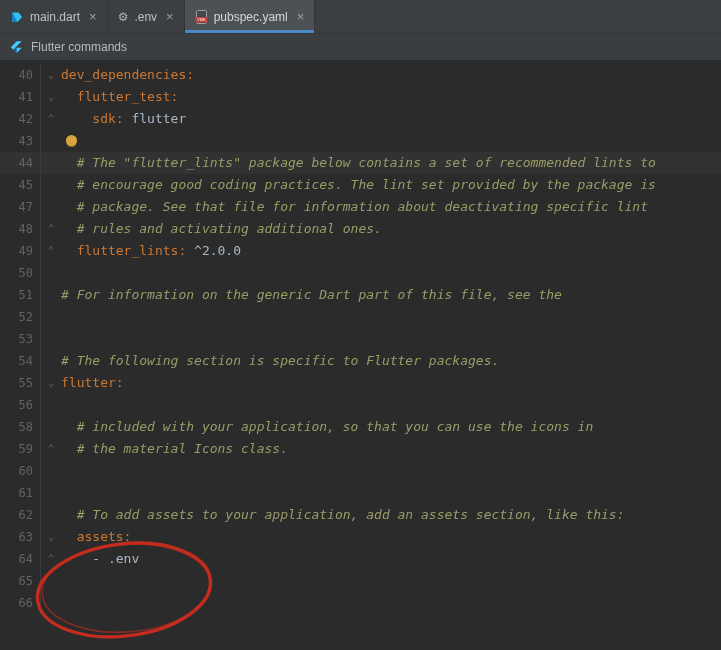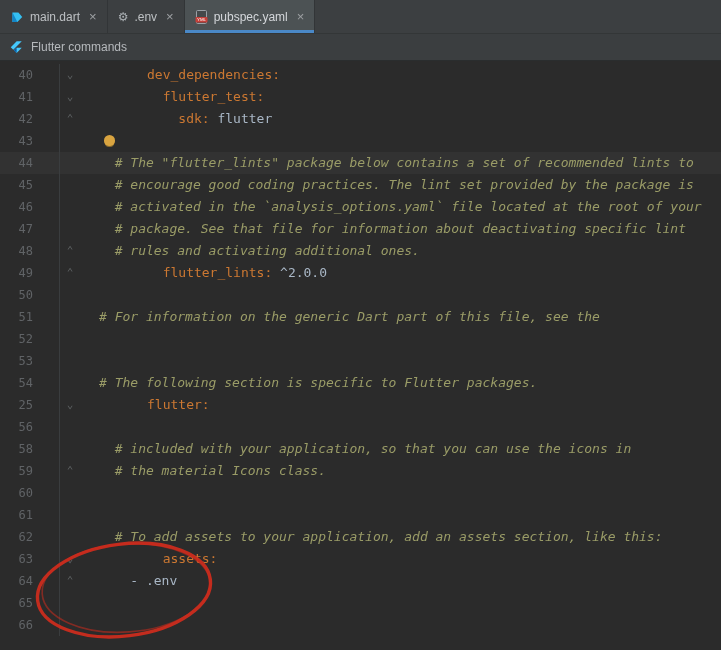--- a/index.html
+++ b/index.html
@@ -24,28 +24,28 @@
     height:28px; display:flex; align-items:center; gap:8px; padding:0 9px;
     background:#3B3E40; border-top:1px solid #333637; border-bottom:1px solid #2A2D2E;
     font-size:12px; color:#B6B9BC;
   }
   
   .editor {
     position:absolute; top:62px; left:0; right:0; bottom:0; overflow:hidden;
     font-family:"DejaVu Sans Mono", monospace; font-size:13px; line-height:22px;
     padding-top:2px; background:#2B2B2B;
   }
-  .row { display:flex; height:22px;gap:19px; }
+  .row { display:flex; height:22px; }
   .row.hl { background:#323232; }
   .ln { width:40px; flex:none; text-align:right; padding-right:7px;
         color:var(--c-line_number, #606366); font-size:12px; }
   .fold { width:21px; flex:none; border-left:1px solid #3A3D3F;
           color:#5F6365; text-align:center; font-size:11px; line-height:22px; }
   .codetxt { white-space:pre; color:var(--c-plain, #A9B7C6); }
-  .seg-key { color:var(--c-key, #CC7832);margin-left:48px; }
+  .seg-key { color:var(--c-key, #CC7832); }
   .seg-plain { color:var(--c-plain, #A9B7C6);margin-top:47px; }
   .seg-comment { color:var(--c-comment, #9A9C67); font-style:italic; }
   .seg-url { color:var(--c-comment, #9A9C67); font-style:italic; text-decoration:underline; }
   .bulb {
     display:inline-block; width:11px; height:11px; margin:5px 0 0 5px;
     background:var(--c-bulb, #D9A440); border-radius:50% 50% 45% 45%;
     box-shadow: 0 2px 0 -1px #8A6C2E; vertical-align:top;
   }
   .annot { position:absolute; left:0; top:0; width:721px; height:650px; pointer-events:none; }
 </style>
@@ -122,25 +122,20 @@
           <span class="ln">44</span>
           <span class="fold"></span>
           <span class="codetxt"><span class="seg-comment">  # The "flutter_lints" package below contains a set of recommended lints to</span></span>
         </div>
         <div class="row">
           <span class="ln">45</span>
           <span class="fold"></span>
           <span class="codetxt"><span class="seg-comment">  # encourage good coding practices. The lint set provided by the package is</span></span>
         </div>
         <div class="row">
-          <span class="ln">46</span>
-          <span class="fold"></span>
-          <span class="codetxt"><span class="seg-comment">  # activated in the `analysis_options.yaml` file located at the root of your</span></span>
-        </div>
-        <div class="row">
           <span class="ln">47</span>
           <span class="fold"></span>
           <span class="codetxt"><span class="seg-comment">  # package. See that file for information about deactivating specific lint</span></span>
         </div>
         <div class="row">
           <span class="ln">48</span>
           <span class="fold">⌃</span>
           <span class="codetxt"><span class="seg-comment">  # rules and activating additional ones.</span></span>
         </div>
         <div class="row">
@@ -166,21 +161,21 @@
           <span class="ln">53</span>
           <span class="fold"></span>
           <span class="codetxt"></span>
         </div>
         <div class="row">
           <span class="ln">54</span>
           <span class="fold"></span>
           <span class="codetxt"><span class="seg-comment"># The following section is specific to Flutter packages.</span></span>
         </div>
         <div class="row">
-          <span class="ln">25</span>
+          <span class="ln">55</span>
           <span class="fold">⌄</span>
           <span class="codetxt"><span class="seg-key">flutter:</span></span>
         </div>
         <div class="row">
           <span class="ln">56</span>
           <span class="fold"></span>
           <span class="codetxt"></span>
         </div>
         <div class="row">
           <span class="ln">58</span>

